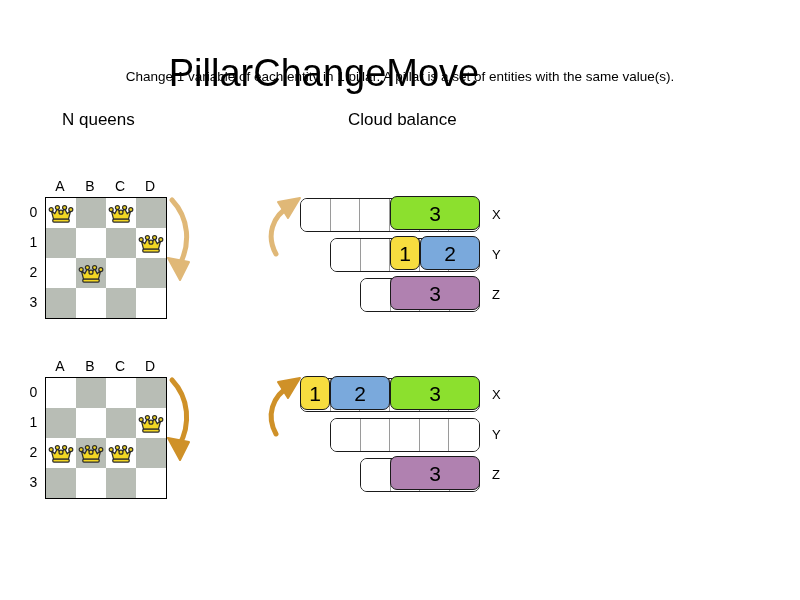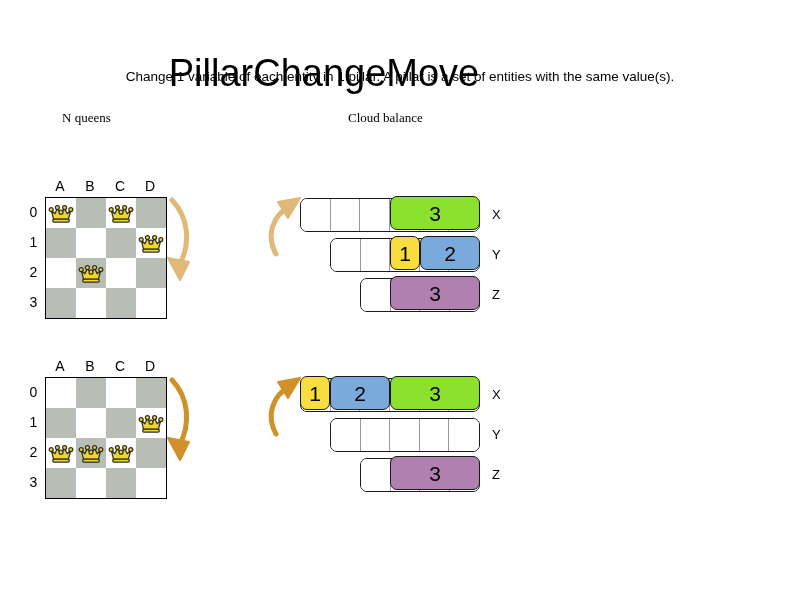--- a/index.html
+++ b/index.html
@@ -34,23 +34,22 @@
     left: 0;
     width: 800px;
     text-align: center;
     font-size: 13.5px;
     line-height: 18px;
   }
 
   
   .section-heading {
     position: absolute;
-    font-size: 13px;
+    font-size: 17px;
     white-space: nowrap;
-    font-family: Liberation Serif, serif;
   }
   #heading-nqueens { left: 62px; top: 110px; }
   #heading-cloud   { left: 348px; top: 110px; text-align: center; }
 
   
   .board-block { position: absolute; }
   #board-block-top    { left: 24px; top: 178px; }
   #board-block-bottom { left: 24px; top: 358px; }
 
   .board-grid {

